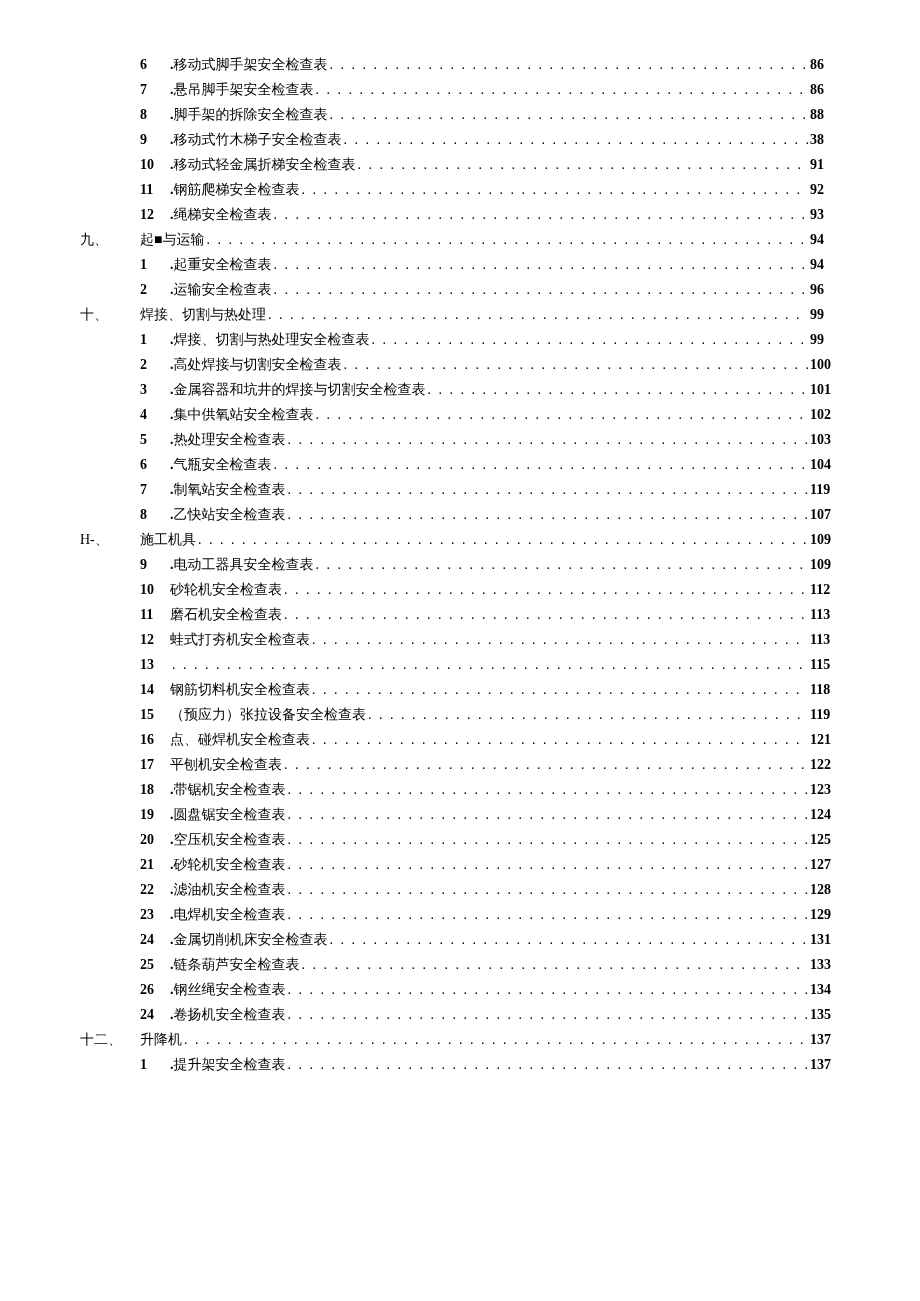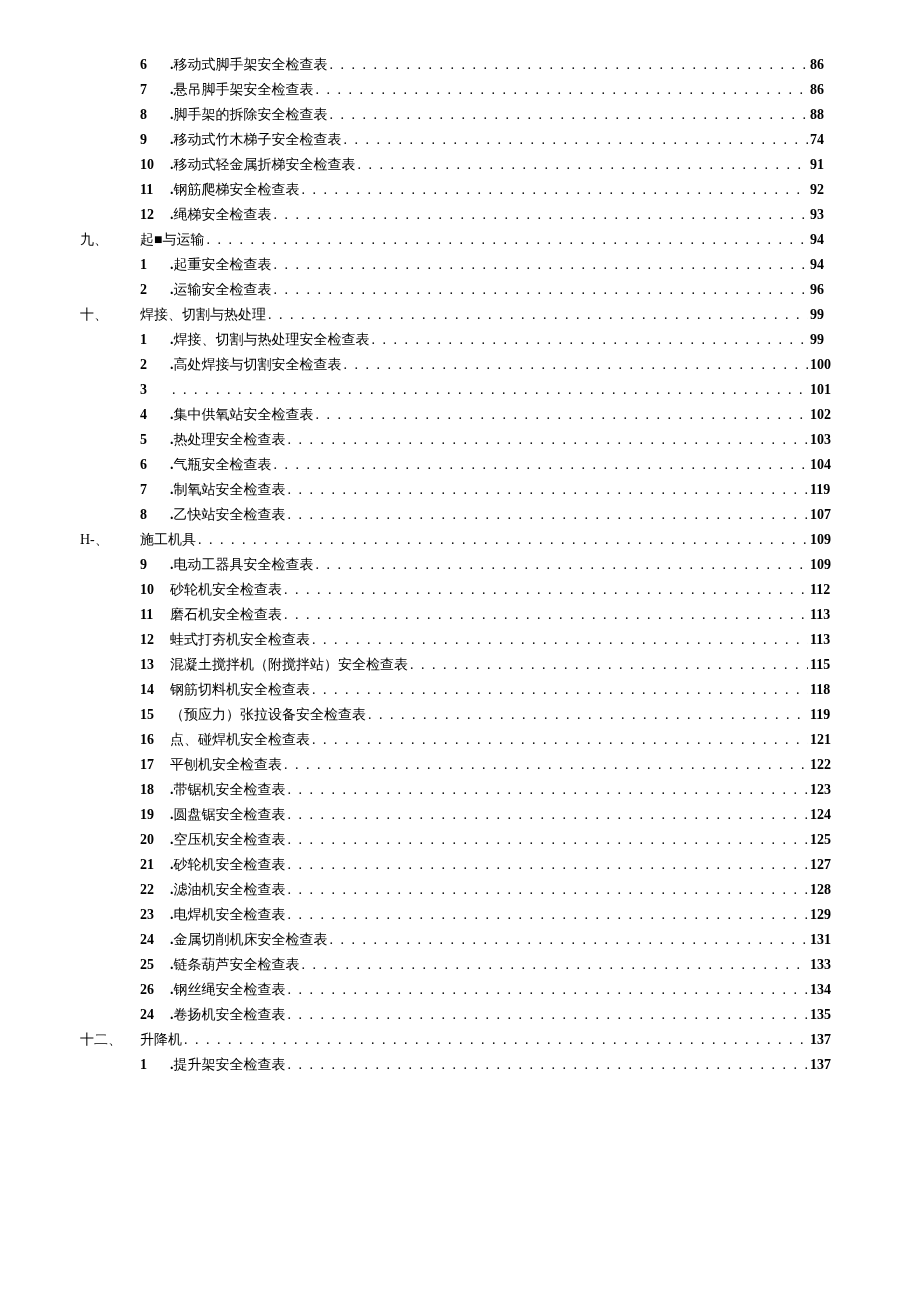--- a/index.html
+++ b/index.html
@@ -67,21 +67,21 @@
       <span class="num">8</span>
       <span class="title"><span class="dot">.</span><span>脚手架的拆除安全检查表</span></span>
       <span class="leader">. . . . . . . . . . . . . . . . . . . . . . . . . . . . . . . . . . . . . . . . . . . . . . . . . . . . . . . . . . . . . . . . . . . . . . . . . . . . . . . . . . . . . . . . . . . . . . . . . . . . . . . . . . . . . . . . . . . . . . . . </span>
       <span class="page">88</span>
     </div>
     <div class="toc-row">
       <span class="indent"></span>
       <span class="num">9</span>
       <span class="title"><span class="dot">.</span><span>移动式竹木梯子安全检查表</span></span>
       <span class="leader">. . . . . . . . . . . . . . . . . . . . . . . . . . . . . . . . . . . . . . . . . . . . . . . . . . . . . . . . . . . . . . . . . . . . . . . . . . . . . . . . . . . . . . . . . . . . . . . . . . . . . . . . . . . . . . . . . . . . . . . . </span>
-      <span class="page">74</span>
+      <span class="page">38</span>
     </div>
     <div class="toc-row">
       <span class="indent"></span>
       <span class="num">10</span>
       <span class="title"><span class="dot">.</span><span>移动式轻金属折梯安全检查表</span></span>
       <span class="leader">. . . . . . . . . . . . . . . . . . . . . . . . . . . . . . . . . . . . . . . . . . . . . . . . . . . . . . . . . . . . . . . . . . . . . . . . . . . . . . . . . . . . . . . . . . . . . . . . . . . . . . . . . . . . . . . . . . . . . . . . </span>
       <span class="page">91</span>
     </div>
     <div class="toc-row">
       <span class="indent"></span>
@@ -133,20 +133,21 @@
     <div class="toc-row">
       <span class="indent"></span>
       <span class="num">2</span>
       <span class="title"><span class="dot">.</span><span>高处焊接与切割安全检查表</span></span>
       <span class="leader">. . . . . . . . . . . . . . . . . . . . . . . . . . . . . . . . . . . . . . . . . . . . . . . . . . . . . . . . . . . . . . . . . . . . . . . . . . . . . . . . . . . . . . . . . . . . . . . . . . . . . . . . . . . . . . . . . . . . . . . . </span>
       <span class="page">100</span>
     </div>
     <div class="toc-row">
       <span class="indent"></span>
       <span class="num">3</span>
+      <span class="title"><span class="dot">.</span><span>金属容器和坑井的焊接与切割安全检查表</span></span>
       <span class="leader">. . . . . . . . . . . . . . . . . . . . . . . . . . . . . . . . . . . . . . . . . . . . . . . . . . . . . . . . . . . . . . . . . . . . . . . . . . . . . . . . . . . . . . . . . . . . . . . . . . . . . . . . . . . . . . . . . . . . . . . . </span>
       <span class="page">101</span>
     </div>
     <div class="toc-row">
       <span class="indent"></span>
       <span class="num">4</span>
       <span class="title"><span class="dot">.</span><span>集中供氧站安全检查表</span></span>
       <span class="leader">. . . . . . . . . . . . . . . . . . . . . . . . . . . . . . . . . . . . . . . . . . . . . . . . . . . . . . . . . . . . . . . . . . . . . . . . . . . . . . . . . . . . . . . . . . . . . . . . . . . . . . . . . . . . . . . . . . . . . . . . </span>
       <span class="page">102</span>
     </div>
@@ -208,21 +209,20 @@
     <div class="toc-row">
       <span class="indent"></span>
       <span class="num">12</span>
       <span class="title"><span>蛙式打夯机安全检查表</span></span>
       <span class="leader">. . . . . . . . . . . . . . . . . . . . . . . . . . . . . . . . . . . . . . . . . . . . . . . . . . . . . . . . . . . . . . . . . . . . . . . . . . . . . . . . . . . . . . . . . . . . . . . . . . . . . . . . . . . . . . . . . . . . . . . . </span>
       <span class="page">113</span>
     </div>
     <div class="toc-row">
       <span class="indent"></span>
       <span class="num">13</span>
-      <span class="title"><span>混凝土搅拌机（附搅拌站）安全检查表</span></span>
       <span class="leader">. . . . . . . . . . . . . . . . . . . . . . . . . . . . . . . . . . . . . . . . . . . . . . . . . . . . . . . . . . . . . . . . . . . . . . . . . . . . . . . . . . . . . . . . . . . . . . . . . . . . . . . . . . . . . . . . . . . . . . . . </span>
       <span class="page">115</span>
     </div>
     <div class="toc-row">
       <span class="indent"></span>
       <span class="num">14</span>
       <span class="title"><span>钢筋切料机安全检查表</span></span>
       <span class="leader">. . . . . . . . . . . . . . . . . . . . . . . . . . . . . . . . . . . . . . . . . . . . . . . . . . . . . . . . . . . . . . . . . . . . . . . . . . . . . . . . . . . . . . . . . . . . . . . . . . . . . . . . . . . . . . . . . . . . . . . . </span>
       <span class="page">118</span>
     </div>

